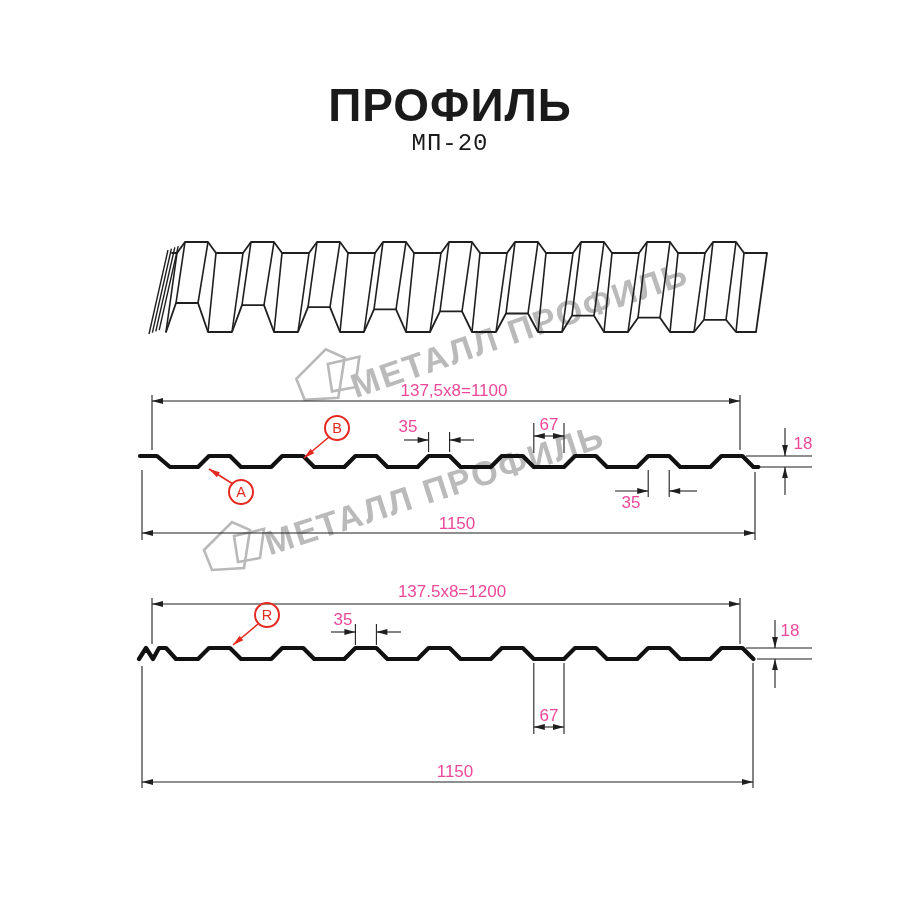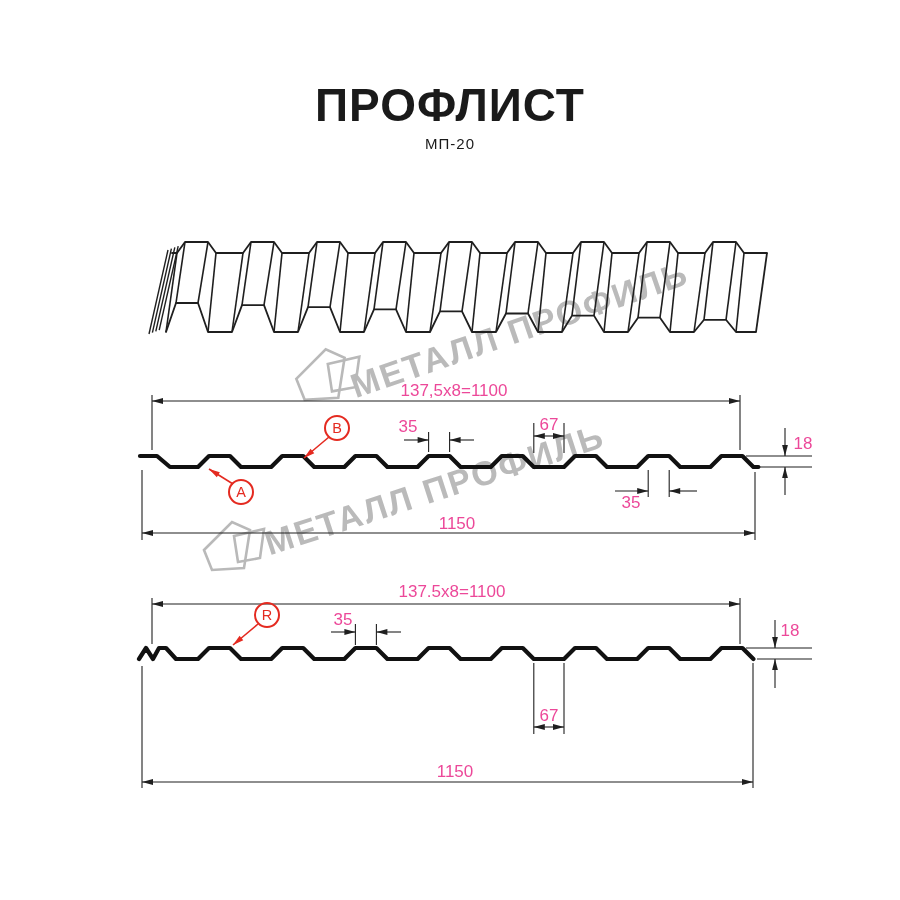--- a/index.html
+++ b/index.html
@@ -1,21 +1,21 @@
 <!DOCTYPE html>
 <html><head>
 <meta charset="utf-8">
 <style>
   html,body{margin:0;padding:0;background:#fff;}
   .stage{position:relative;width:900px;height:900px;background:#fff;overflow:hidden;
          font-family:"Liberation Sans","DejaVu Sans",sans-serif;color:#1a1a1a;}
   .title{position:absolute;left:450px;top:105px;transform:translate(-50%,-50%);
          font-size:46px;font-weight:800;letter-spacing:1px;white-space:nowrap;}
   .subtitle{position:absolute;left:450px;top:143px;transform:translate(-50%,-50%);
-         font-size:15px;font-weight:500;letter-spacing:1px;white-space:nowrap;}
+         font-size:24px;font-weight:500;letter-spacing:1px;white-space:nowrap;font-family:Liberation Mono, monospace;}
   .footer{position:absolute;left:450px;top:807px;transform:translate(-50%,-50%);
          font-size:23px;font-weight:700;letter-spacing:1px;white-space:nowrap;}
   .wm{position:absolute;font-size:34px;font-weight:700;letter-spacing:2px;
       color:#b3b3b3;white-space:nowrap;transform-origin:0 50%;opacity:.9;}
   .wm1{left:352px;top:368px;transform:rotate(-19deg);}
   .wm2{left:266px;top:525px;transform:rotate(-18deg);}
   svg#art{position:absolute;left:0;top:0;}
   .dim{position:absolute;transform:translate(-50%,-50%);font-size:17px;
        color:#ec4899;white-space:nowrap;background:transparent;}
   .lbl{position:absolute;width:22px;height:22px;border:2.5px solid #e42a20;
@@ -154,32 +154,32 @@
         <line x1="142" y1="666" x2="142" y2="788" stroke="#1f1f1f" stroke-width="1.1"></line>
         <line x1="753" y1="663" x2="753" y2="788" stroke="#1f1f1f" stroke-width="1.1"></line>
         <line x1="142" y1="782" x2="753" y2="782" stroke="#1f1f1f" stroke-width="1.1"></line>
         <polygon points="142,782 153,784.9 153,779.1" fill="#1f1f1f"></polygon>
         <polygon points="753,782 742,779.1 742,784.9" fill="#1f1f1f"></polygon>
         <line x1="258" y1="624" x2="233" y2="645" stroke="#e42a20" stroke-width="1.6"></line>
         <polygon points="233,645 243.2905729423997,640.1508651784931 239.56240480621778,635.707807408403" fill="#e42a20"></polygon>
       </g>
     </svg>
 
-  <div class="title">ПРОФЛИСТ</div>
+  <div class="title">ПРОФИЛЬ</div>
   <div class="subtitle">МП-20</div>
 
   <span class="dim" style="left:454px;top:391px;">137,5x8=1100</span>
   <span class="dim" style="left:408px;top:427px;">35</span>
   <span class="dim" style="left:549px;top:425px;">67</span>
   <span class="dim" style="left:803px;top:444px;">18</span>
   <span class="dim" style="left:631px;top:503px;">35</span>
   <span class="dim" style="left:457px;top:524px;">1150</span>
   <span class="lbl" style="left:337px;top:428px;">B</span>
   <span class="lbl" style="left:241px;top:492px;">A</span>
 
-  <span class="dim" style="left:452px;top:592px;">137.5x8=1100</span>
+  <span class="dim" style="left:452px;top:592px;">137.5x8=1200</span>
   <span class="dim" style="left:343px;top:620px;">35</span>
   <span class="dim" style="left:549px;top:716px;">67</span>
   <span class="dim" style="left:790px;top:631px;">18</span>
   <span class="dim" style="left:455px;top:772px;">1150</span>
   <span class="lbl" style="left:267px;top:615px;">R</span>
 
 </div>
 
 </body></html>

